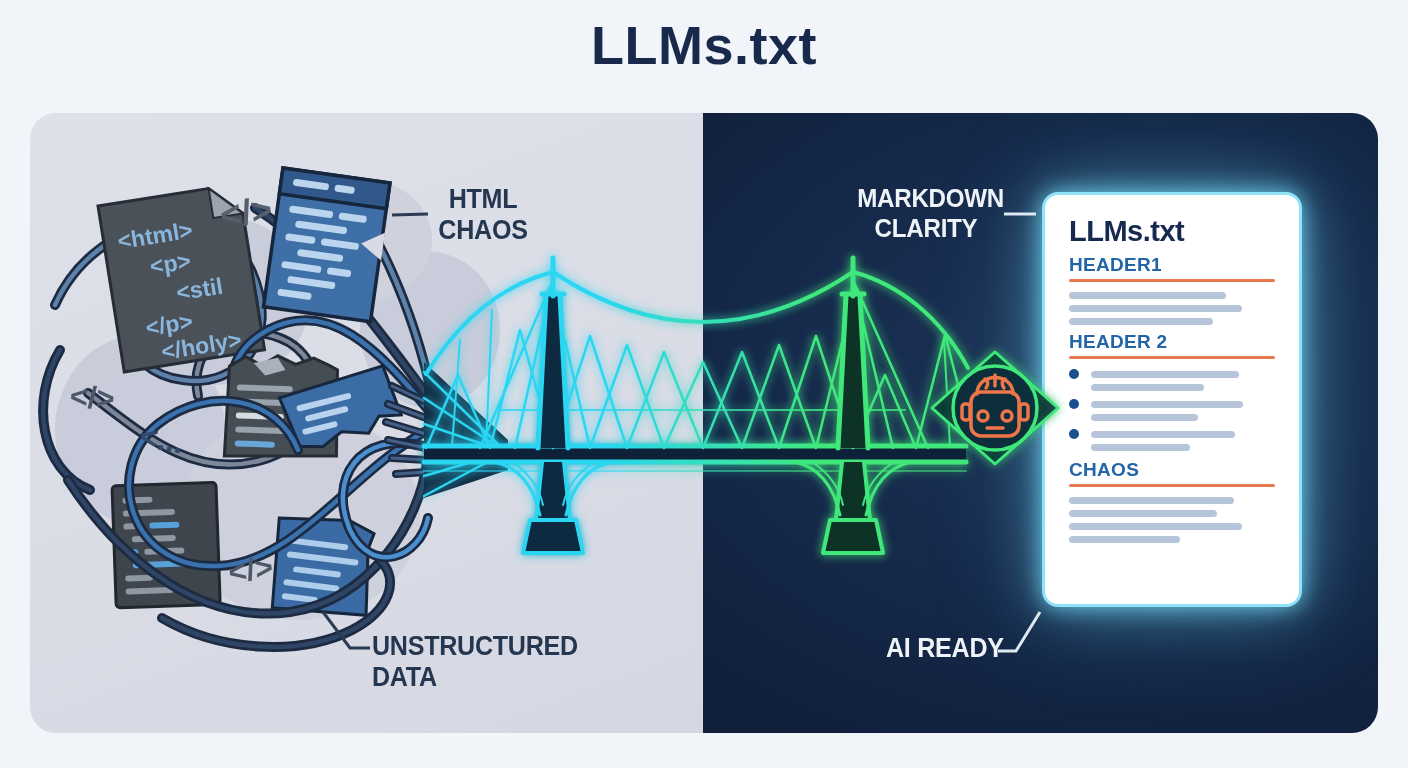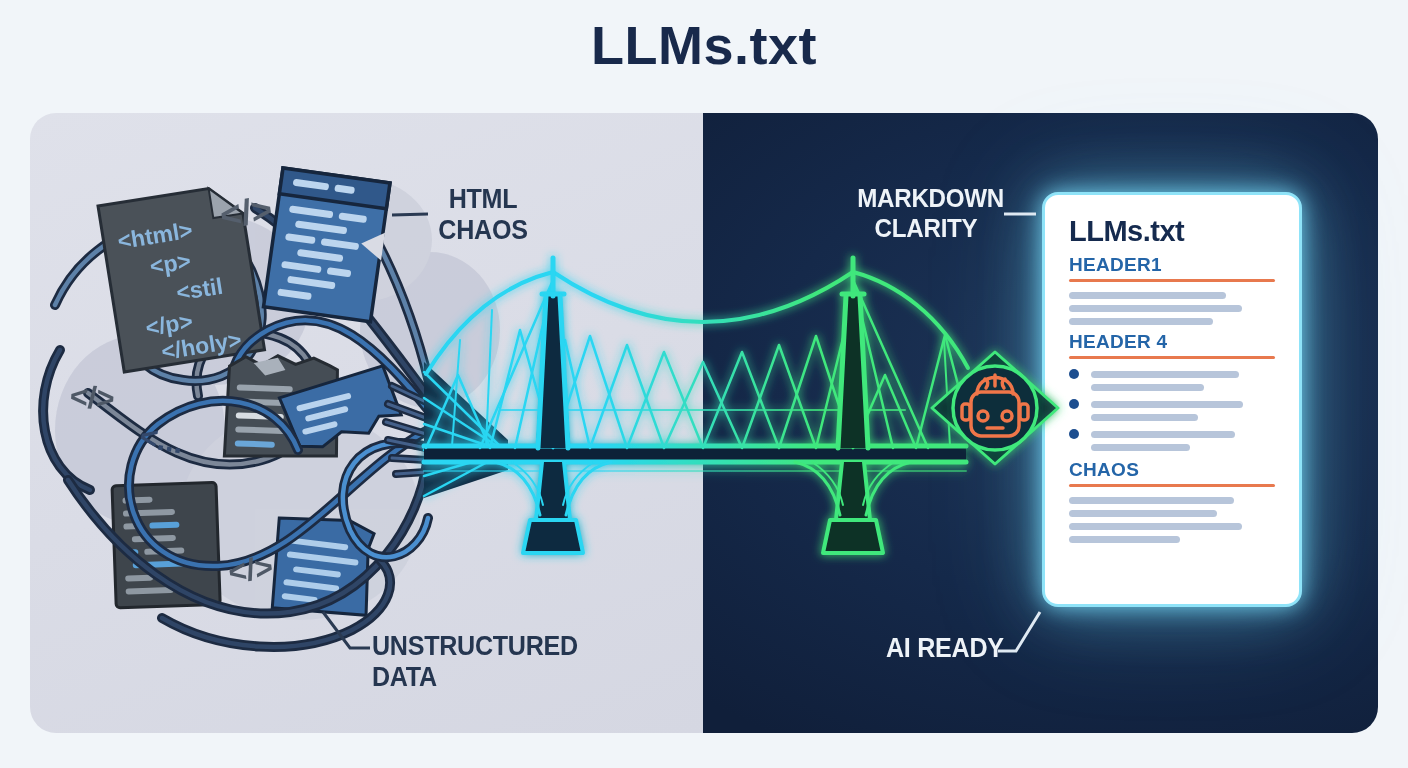--- a/index.html
+++ b/index.html
@@ -60,21 +60,21 @@
   <div class="doc-card-title">LLMs.txt</div>
   <div>
       <div class="card-section">
         <div class="card-heading">HEADER1</div>
         <div class="card-rule"></div>
         <div class="card-bar" style="width: 76%;"></div>
         <div class="card-bar" style="width: 84%;"></div>
         <div class="card-bar" style="width: 70%;"></div>
       </div>
       <div class="card-section">
-        <div class="card-heading">HEADER 4</div>
+        <div class="card-heading">HEADER 2</div>
         <div class="card-rule"></div>
         <div class="bullet">
           <div class="bullet-row">
             <div class="bullet-dot"></div>
             <div class="card-bar" style="width: 72%;"></div>
           </div>
           <div class="card-bar indent" style="width: 55%;"></div>
         </div>
         <div class="bullet">
           <div class="bullet-row">

